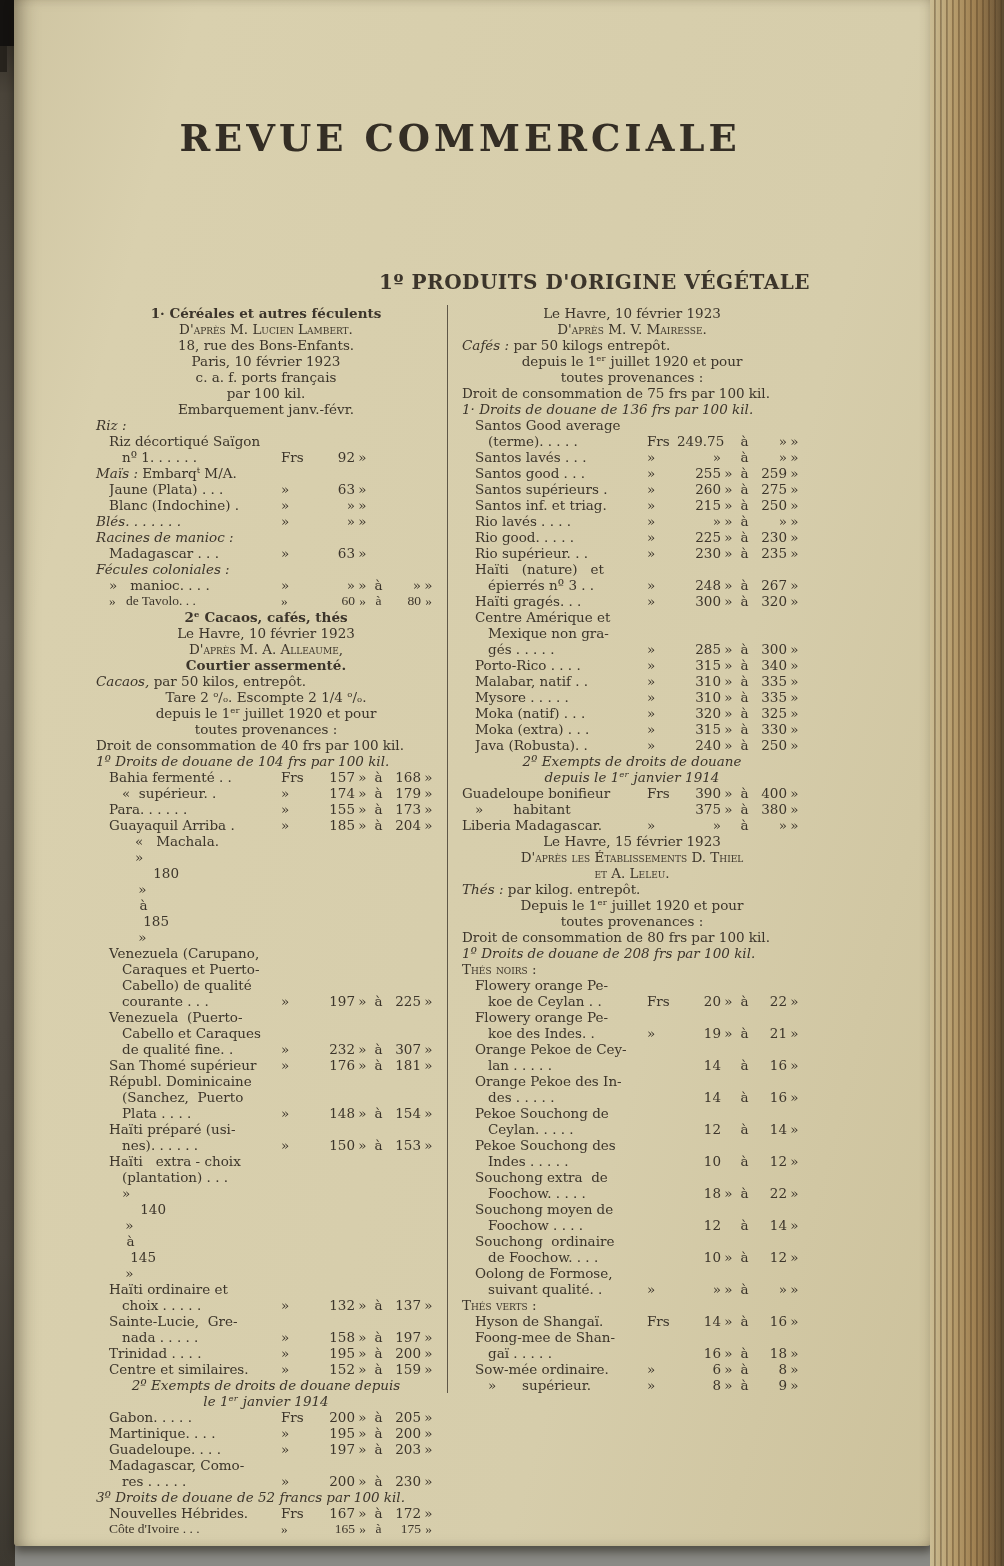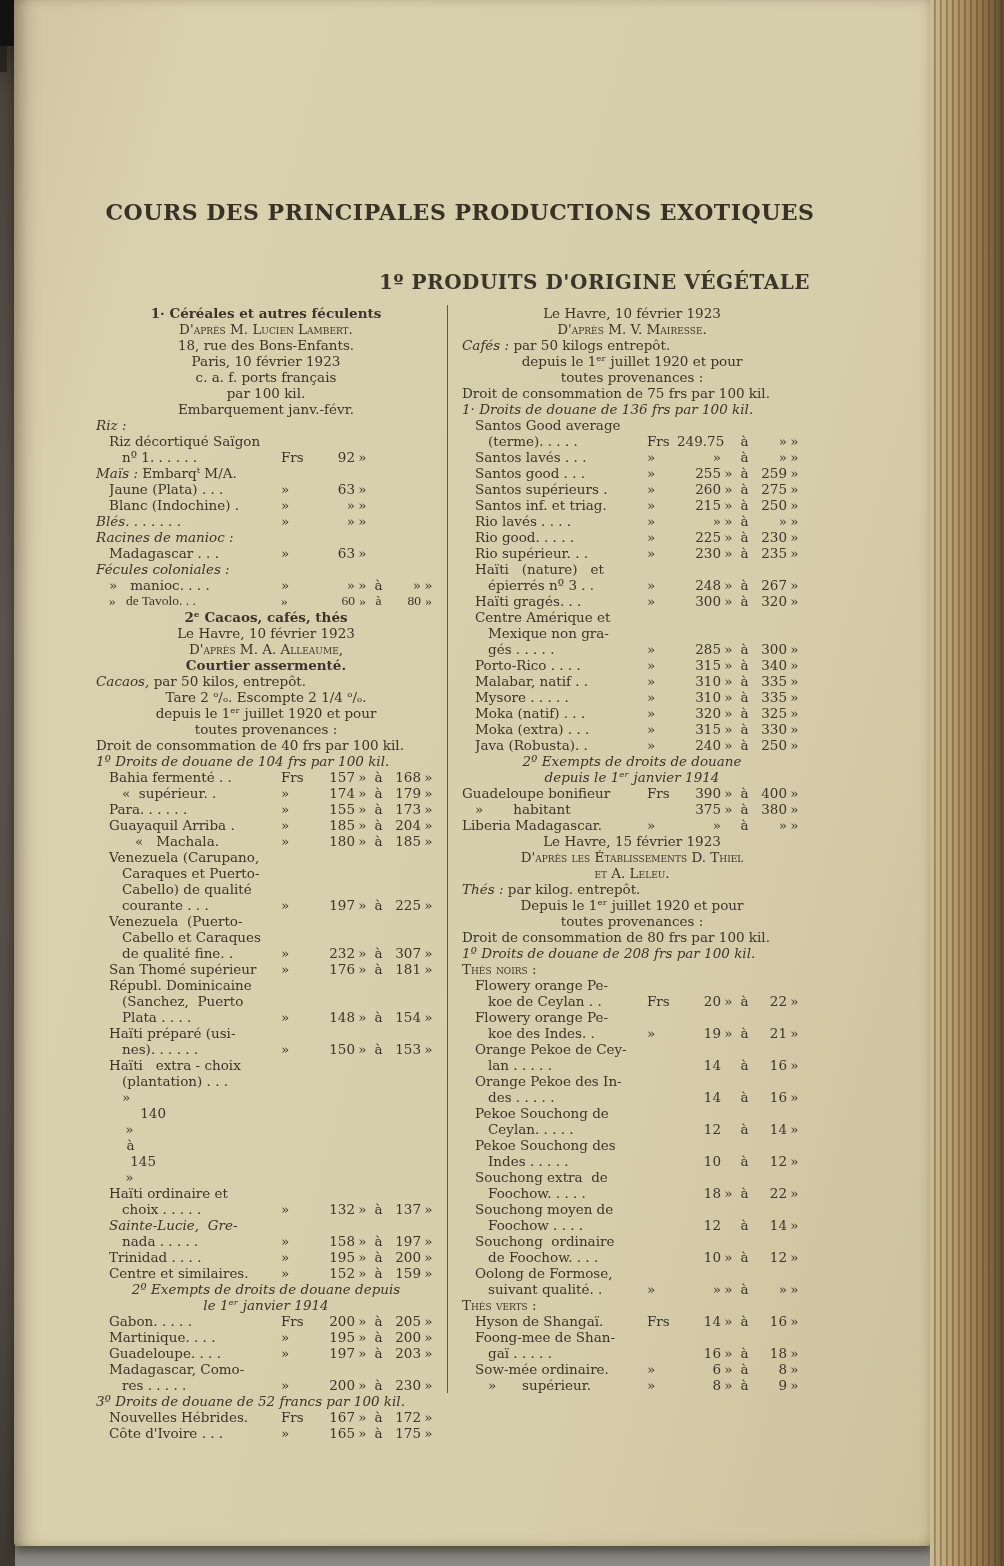--- a/index.html
+++ b/index.html
@@ -56,22 +56,22 @@
 </style>
 </head>
 <body>
 
 <div class="scan">
   <div class="left-gutter"></div>
   <div class="artifact-1"></div>
   <div class="artifact-2"></div>
 
   <div class="page">
+    <h1 class="title">REVUE COMMERCIALE</h1>
     <div class="subtitle">
-      <div>COURS DES PRINCIPALES PRODUCTIONS EXOTIQUES</div>
     </div>
     <div class="section">1º PRODUITS D'ORIGINE VÉGÉTALE</div>
     <div class="cols">
       <div class="col" id="col-left">
           <div class="line bc">1· Céréales et autres féculents</div>
           <div class="line csc">D'après M. Lucien Lambert.</div>
           <div class="line c">18, rue des Bons-Enfants.</div>
           <div class="line c">Paris, 10 février 1923</div>
           <div class="line c">c. a. f. ports français</div>
           <div class="line c">par 100 kil.</div>
@@ -95,52 +95,52 @@
           <div class="line lead"><span class="i">Cacaos,</span> par 50 kilos, entrepôt.</div>
           <div class="line c">Tare 2 ᵒ/ₒ. Escompte 2 1/4 ᵒ/ₒ.</div>
           <div class="line c">depuis le 1ᵉʳ juillet 1920 et pour</div>
           <div class="line c">toutes provenances :</div>
           <div class="line t">Droit de consommation de 40 frs par 100 kil.</div>
           <div class="line it">1º Droits de douane de 104 frs par 100 kil.</div>
           <div class="line pr" style="padding-left: 13px;"><span class="lbl">Bahia fermenté . .</span><span class="cu">Frs</span><span class="v1">157</span><span class="u1">»</span><span class="aa">à</span><span class="v2">168</span><span class="u2">»</span></div>
           <div class="line pr" style="padding-left: 26px;"><span class="lbl">«  supérieur. .</span><span class="cu">»</span><span class="v1">174</span><span class="u1">»</span><span class="aa">à</span><span class="v2">179</span><span class="u2">»</span></div>
           <div class="line pr" style="padding-left: 13px;"><span class="lbl">Para. . . . . .</span><span class="cu">»</span><span class="v1">155</span><span class="u1">»</span><span class="aa">à</span><span class="v2">173</span><span class="u2">»</span></div>
           <div class="line pr" style="padding-left: 13px;"><span class="lbl">Guayaquil Arriba .</span><span class="cu">»</span><span class="v1">185</span><span class="u1">»</span><span class="aa">à</span><span class="v2">204</span><span class="u2">»</span></div>
-          <div class="line pr" style="padding-left: 39px;"><span class="lbl">«   Machala.</span><span class="cu">»</span><span class="v1">180</span><span class="u1">»</span><span class="aa">à</span><span class="v2">185</span><span class="u2">»</span></div>
+          <div class="line pr" style="padding-left: 39px; flex-direction: column;"><span class="lbl">«   Machala.</span><span class="cu">»</span><span class="v1">180</span><span class="u1">»</span><span class="aa">à</span><span class="v2">185</span><span class="u2">»</span></div>
           <div class="line t" style="padding-left: 13px;">Venezuela (Carupano,</div>
           <div class="line t" style="padding-left: 26px;">Caraques et Puerto-</div>
           <div class="line t" style="padding-left: 26px;">Cabello) de qualité</div>
           <div class="line pr" style="padding-left: 26px;"><span class="lbl">courante . . .</span><span class="cu">»</span><span class="v1">197</span><span class="u1">»</span><span class="aa">à</span><span class="v2">225</span><span class="u2">»</span></div>
           <div class="line t" style="padding-left: 13px;">Venezuela  (Puerto-</div>
           <div class="line t" style="padding-left: 26px;">Cabello et Caraques</div>
           <div class="line pr" style="padding-left: 26px;"><span class="lbl">de qualité fine. .</span><span class="cu">»</span><span class="v1">232</span><span class="u1">»</span><span class="aa">à</span><span class="v2">307</span><span class="u2">»</span></div>
           <div class="line pr" style="padding-left: 13px;"><span class="lbl">San Thomé supérieur</span><span class="cu">»</span><span class="v1">176</span><span class="u1">»</span><span class="aa">à</span><span class="v2">181</span><span class="u2">»</span></div>
           <div class="line t" style="padding-left: 13px;">Républ. Dominicaine</div>
           <div class="line t" style="padding-left: 26px;">(Sanchez,  Puerto</div>
           <div class="line pr" style="padding-left: 26px;"><span class="lbl">Plata . . . .</span><span class="cu">»</span><span class="v1">148</span><span class="u1">»</span><span class="aa">à</span><span class="v2">154</span><span class="u2">»</span></div>
           <div class="line t" style="padding-left: 13px;">Haïti préparé (usi-</div>
           <div class="line pr" style="padding-left: 26px;"><span class="lbl">nes). . . . . .</span><span class="cu">»</span><span class="v1">150</span><span class="u1">»</span><span class="aa">à</span><span class="v2">153</span><span class="u2">»</span></div>
           <div class="line t" style="padding-left: 13px;">Haïti   extra - choix</div>
           <div class="line pr" style="padding-left: 26px; flex-direction: column;"><span class="lbl">(plantation) . . .</span><span class="cu">»</span><span class="v1">140</span><span class="u1">»</span><span class="aa">à</span><span class="v2">145</span><span class="u2">»</span></div>
           <div class="line t" style="padding-left: 13px;">Haïti ordinaire et</div>
           <div class="line pr" style="padding-left: 26px;"><span class="lbl">choix . . . . .</span><span class="cu">»</span><span class="v1">132</span><span class="u1">»</span><span class="aa">à</span><span class="v2">137</span><span class="u2">»</span></div>
-          <div class="line t" style="padding-left: 13px; font-style: italic;">Sainte-Lucie,  Gre-</div>
+          <div class="line t" style="padding-left: 13px;">Sainte-Lucie,  Gre-</div>
           <div class="line pr" style="padding-left: 26px;"><span class="lbl">nada . . . . .</span><span class="cu">»</span><span class="v1">158</span><span class="u1">»</span><span class="aa">à</span><span class="v2">197</span><span class="u2">»</span></div>
           <div class="line pr" style="padding-left: 13px;"><span class="lbl">Trinidad . . . .</span><span class="cu">»</span><span class="v1">195</span><span class="u1">»</span><span class="aa">à</span><span class="v2">200</span><span class="u2">»</span></div>
           <div class="line pr" style="padding-left: 13px;"><span class="lbl">Centre et similaires.</span><span class="cu">»</span><span class="v1">152</span><span class="u1">»</span><span class="aa">à</span><span class="v2">159</span><span class="u2">»</span></div>
           <div class="line itc">2º Exempts de droits de douane depuis</div>
           <div class="line itc">le 1ᵉʳ janvier 1914</div>
           <div class="line pr" style="padding-left: 13px;"><span class="lbl">Gabon. . . . .</span><span class="cu">Frs</span><span class="v1">200</span><span class="u1">»</span><span class="aa">à</span><span class="v2">205</span><span class="u2">»</span></div>
           <div class="line pr" style="padding-left: 13px;"><span class="lbl">Martinique. . . .</span><span class="cu">»</span><span class="v1">195</span><span class="u1">»</span><span class="aa">à</span><span class="v2">200</span><span class="u2">»</span></div>
           <div class="line pr" style="padding-left: 13px;"><span class="lbl">Guadeloupe. . . .</span><span class="cu">»</span><span class="v1">197</span><span class="u1">»</span><span class="aa">à</span><span class="v2">203</span><span class="u2">»</span></div>
           <div class="line t" style="padding-left: 13px;">Madagascar, Como-</div>
           <div class="line pr" style="padding-left: 26px;"><span class="lbl">res . . . . .</span><span class="cu">»</span><span class="v1">200</span><span class="u1">»</span><span class="aa">à</span><span class="v2">230</span><span class="u2">»</span></div>
           <div class="line it">3º Droits de douane de 52 francs par 100 kil.</div>
           <div class="line pr" style="padding-left: 13px;"><span class="lbl">Nouvelles Hébrides.</span><span class="cu">Frs</span><span class="v1">167</span><span class="u1">»</span><span class="aa">à</span><span class="v2">172</span><span class="u2">»</span></div>
-          <div class="line pr" style="padding-left: 13px;"><span class="lbl">Côte d'Ivoire . . .</span><span class="cu">»</span><span class="v1">165</span><span class="u1">»</span><span class="aa">à</span><span class="v2">175</span><span class="u2">»</span></div>
+          <div class="line pr" style="padding-left: 13px; font-family: Liberation Serif, serif;"><span class="lbl">Côte d'Ivoire . . .</span><span class="cu">»</span><span class="v1">165</span><span class="u1">»</span><span class="aa">à</span><span class="v2">175</span><span class="u2">»</span></div>
         </div>
       <div class="col col-right" id="col-right">
           <div class="line c">Le Havre, 10 février 1923</div>
           <div class="line csc">D'après M. V. Mairesse.</div>
           <div class="line lead"><span class="i">Cafés :</span> par 50 kilogs entrepôt.</div>
           <div class="line c">depuis le 1ᵉʳ juillet 1920 et pour</div>
           <div class="line c">toutes provenances :</div>
           <div class="line t">Droit de consommation de 75 frs par 100 kil.</div>
           <div class="line it">1· Droits de douane de 136 frs par 100 kil.</div>
           <div class="line t" style="padding-left: 13px;">Santos Good average</div>

